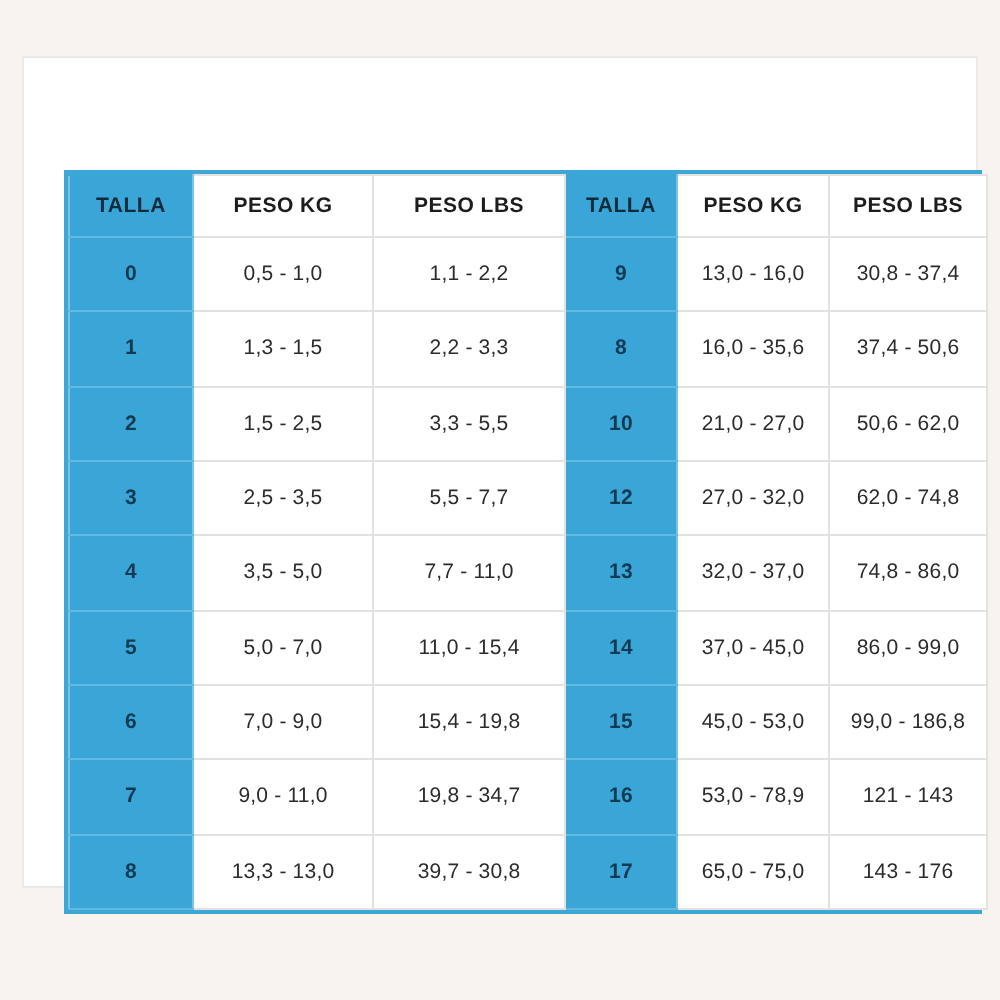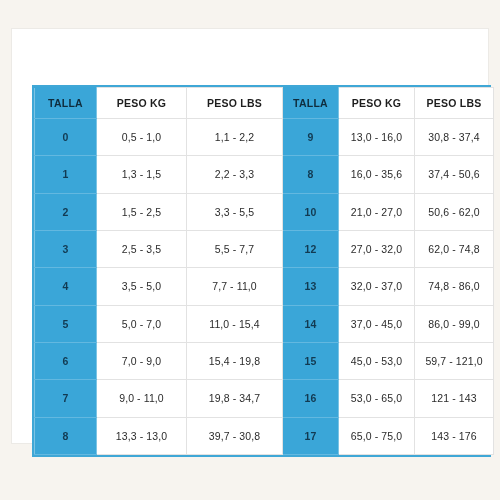--- a/index.html
+++ b/index.html
@@ -168,29 +168,29 @@
             <td>37,0 - 45,0</td>
             <td>86,0 - 99,0</td>
           </tr>
 
           <tr>
             <td class="talla">6</td>
             <td>7,0 - 9,0</td>
             <td>15,4 - 19,8</td>
             <td class="talla">15</td>
             <td>45,0 - 53,0</td>
-            <td>59,7 - 121,0</td>
+            <td>99,0 - 186,8</td>
           </tr>
 
           <tr>
             <td class="talla">7</td>
             <td>9,0 - 11,0</td>
             <td>19,8 - 34,7</td>
             <td class="talla">16</td>
-            <td>53,0 - 65,0</td>
+            <td>53,0 - 78,9</td>
             <td>121 - 143</td>
           </tr>
 
           <tr>
             <td class="talla">8</td>
             <td>13,3 - 13,0</td>
             <td>39,7 - 30,8</td>
             <td class="talla">17</td>
             <td>65,0 - 75,0</td>
             <td>143 - 176</td>

